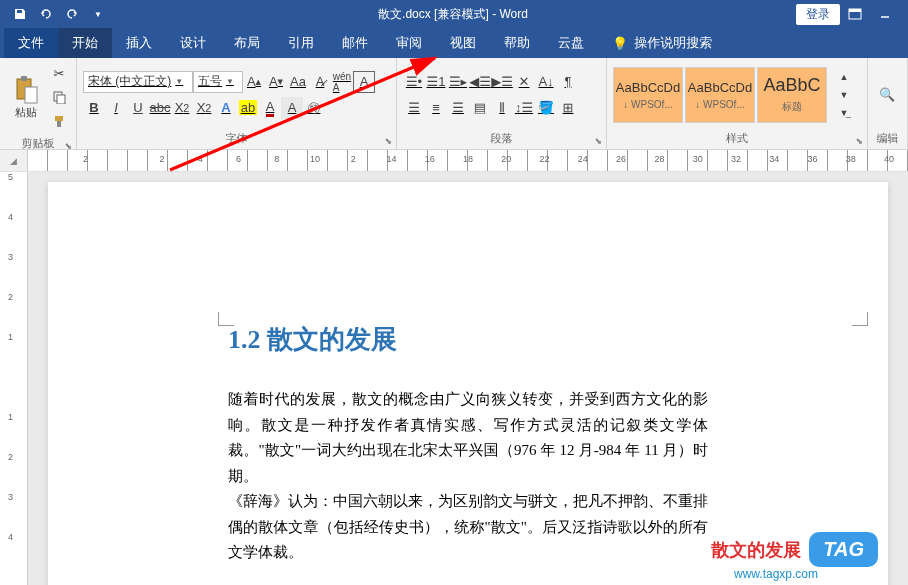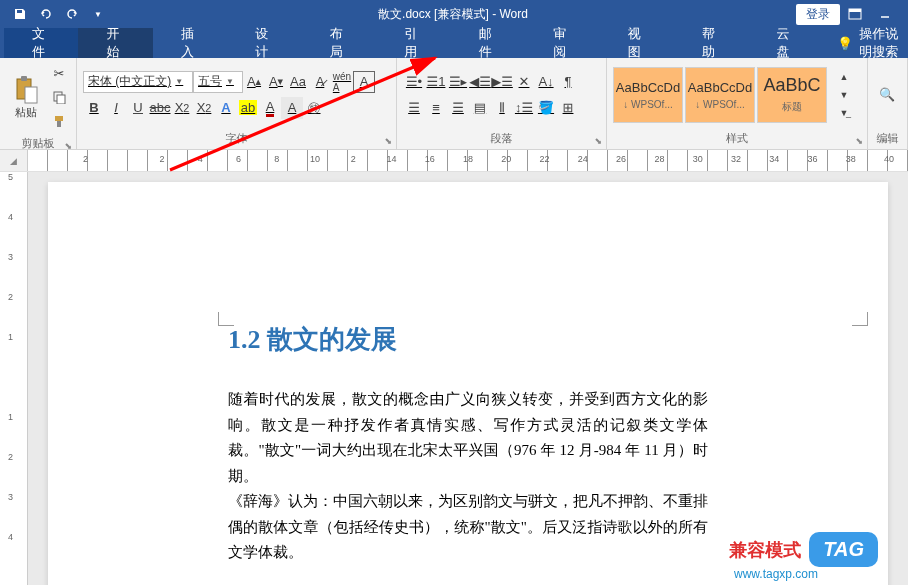--- a/index.html
+++ b/index.html
@@ -5,21 +5,21 @@
 * { margin: 0; padding: 0; box-sizing: border-box; font-family: "Microsoft YaHei", sans-serif; }
 body { background: #fff; width: 908px; height: 585px; overflow: hidden; position: relative; }
 .titlebar { background: #2b579a; height: 28px; display: flex; align-items: center; color: #fff; font-size: 12px; }
 .qat { display: flex; align-items: center; padding-left: 8px; gap: 2px; }
 .qat-btn { width: 24px; height: 24px; display: flex; align-items: center; justify-content: center; color: #fff; cursor: pointer; }
 .title-center { flex: 1; text-align: center; }
 .title-right { display: flex; align-items: center; padding-right: 8px; }
 .login-btn { background: #fff; color: #2b579a; padding: 2px 10px; font-size: 12px; border-radius: 2px; cursor: pointer; }
 .win-btn { width: 30px; height: 28px; display: flex; align-items: center; justify-content: center; color: #fff; cursor: pointer; }
 .menubar { background: #2b579a; height: 30px; display: flex; align-items: stretch; color: #fff; font-size: 13px; padding-left: 4px; }
-.menu-item { padding: 0 28px; display: flex; align-items: center; cursor: pointer; }
+.menu-item { padding: 0 14px; display: flex; align-items: center; cursor: pointer; }
 .menu-item.active { background: #1e3f6f; }
 .menu-file { background: #19478a; }
 .tell-me { display: flex; align-items: center; gap: 6px; padding-left: 14px; }
 .ribbon { background: #f3f3f3; height: 92px; border-bottom: 1px solid #d4d4d4; display: flex; }
 .ribbon-group { border-right: 1px solid #d4d4d4; display: flex; flex-direction: column; }
 .ribbon-group-content { flex: 1; display: flex; align-items: center; padding: 4px 6px; }
 .ribbon-group-label { font-size: 11px; color: #666; text-align: center; padding-bottom: 3px; position: relative; }
 .ribbon-group-label .launcher { position: absolute; right: 4px; bottom: 3px; font-size: 9px; color: #888; cursor: pointer; }
 .big-btn { display: flex; flex-direction: column; align-items: center; justify-content: center; width: 40px; height: 66px; cursor: pointer; font-size: 11px; color: #444; }
 .font-controls { display: flex; flex-direction: column; gap: 4px; }
@@ -307,16 +307,16 @@
 <svg class="red-arrow" style="left:160px;top:50px" width="290" height="130">
   <defs>
       <marker id="ah" markerWidth="10" markerHeight="10" refX="8" refY="3" orient="auto">
         <path d="M0,0 L0,6 L9,3 z" fill="#ff0000"></path>
       </marker>
     </defs>
   <line x1="10" y1="120" x2="275" y2="8" stroke="#ff0000" stroke-width="3" marker-end="url(#ah)"></line>
 </svg>
 
 <div class="watermark">
-  <span class="watermark-text">兼容模式</span>
+  <span class="watermark-text">散文的发展</span>
   <span class="tag-badge">TAG</span>
 </div>
 <span class="watermark-url">www.tagxp.com</span>
 
 </body></html>

